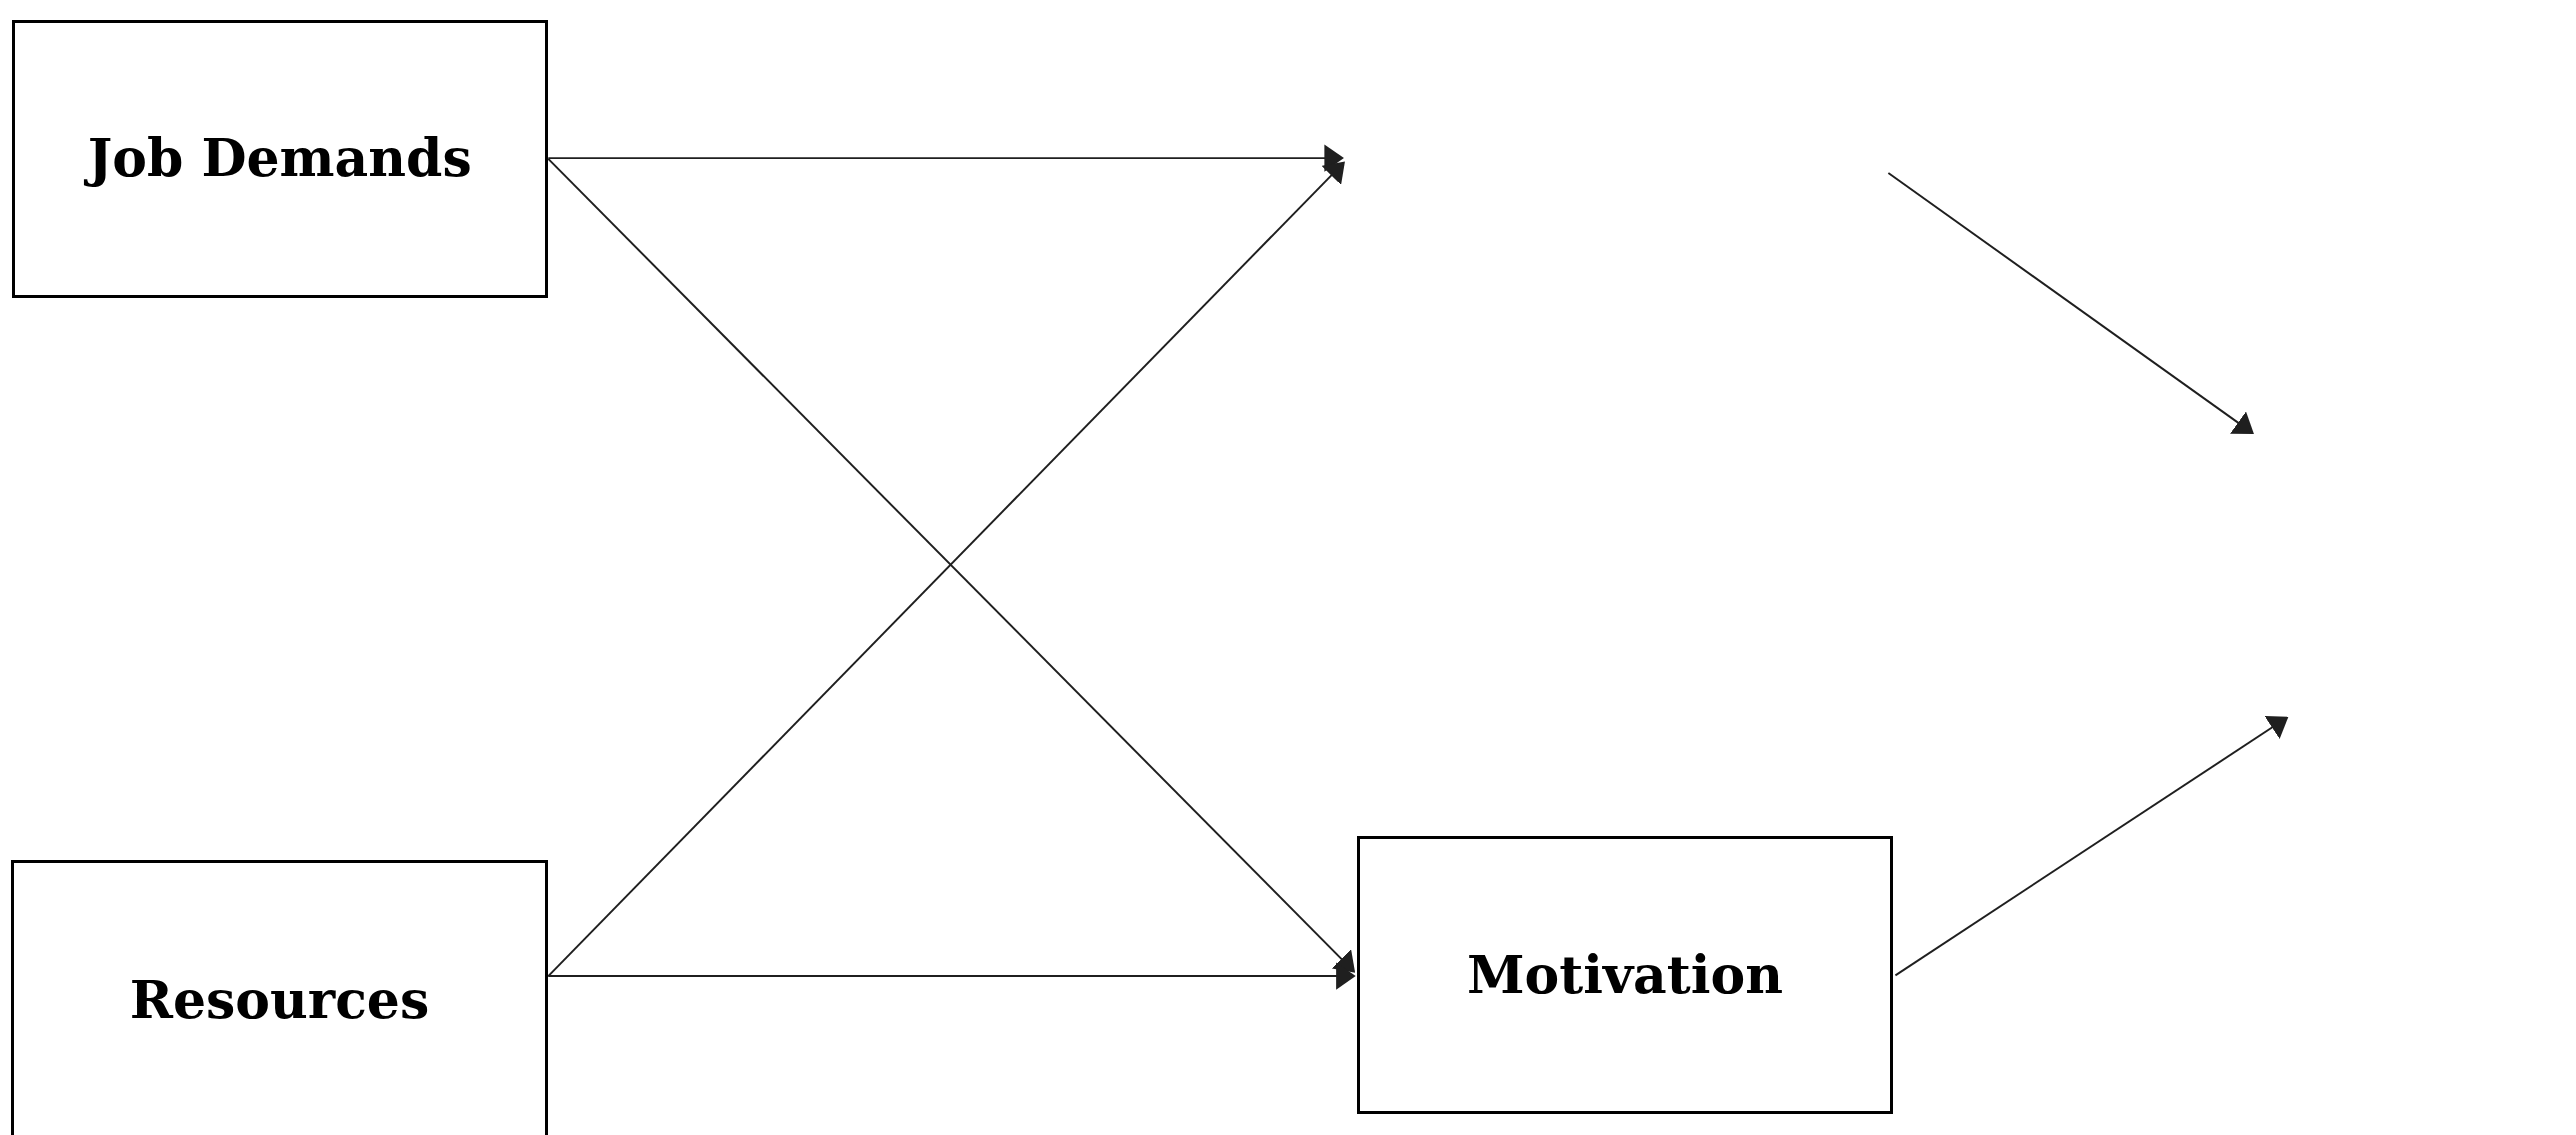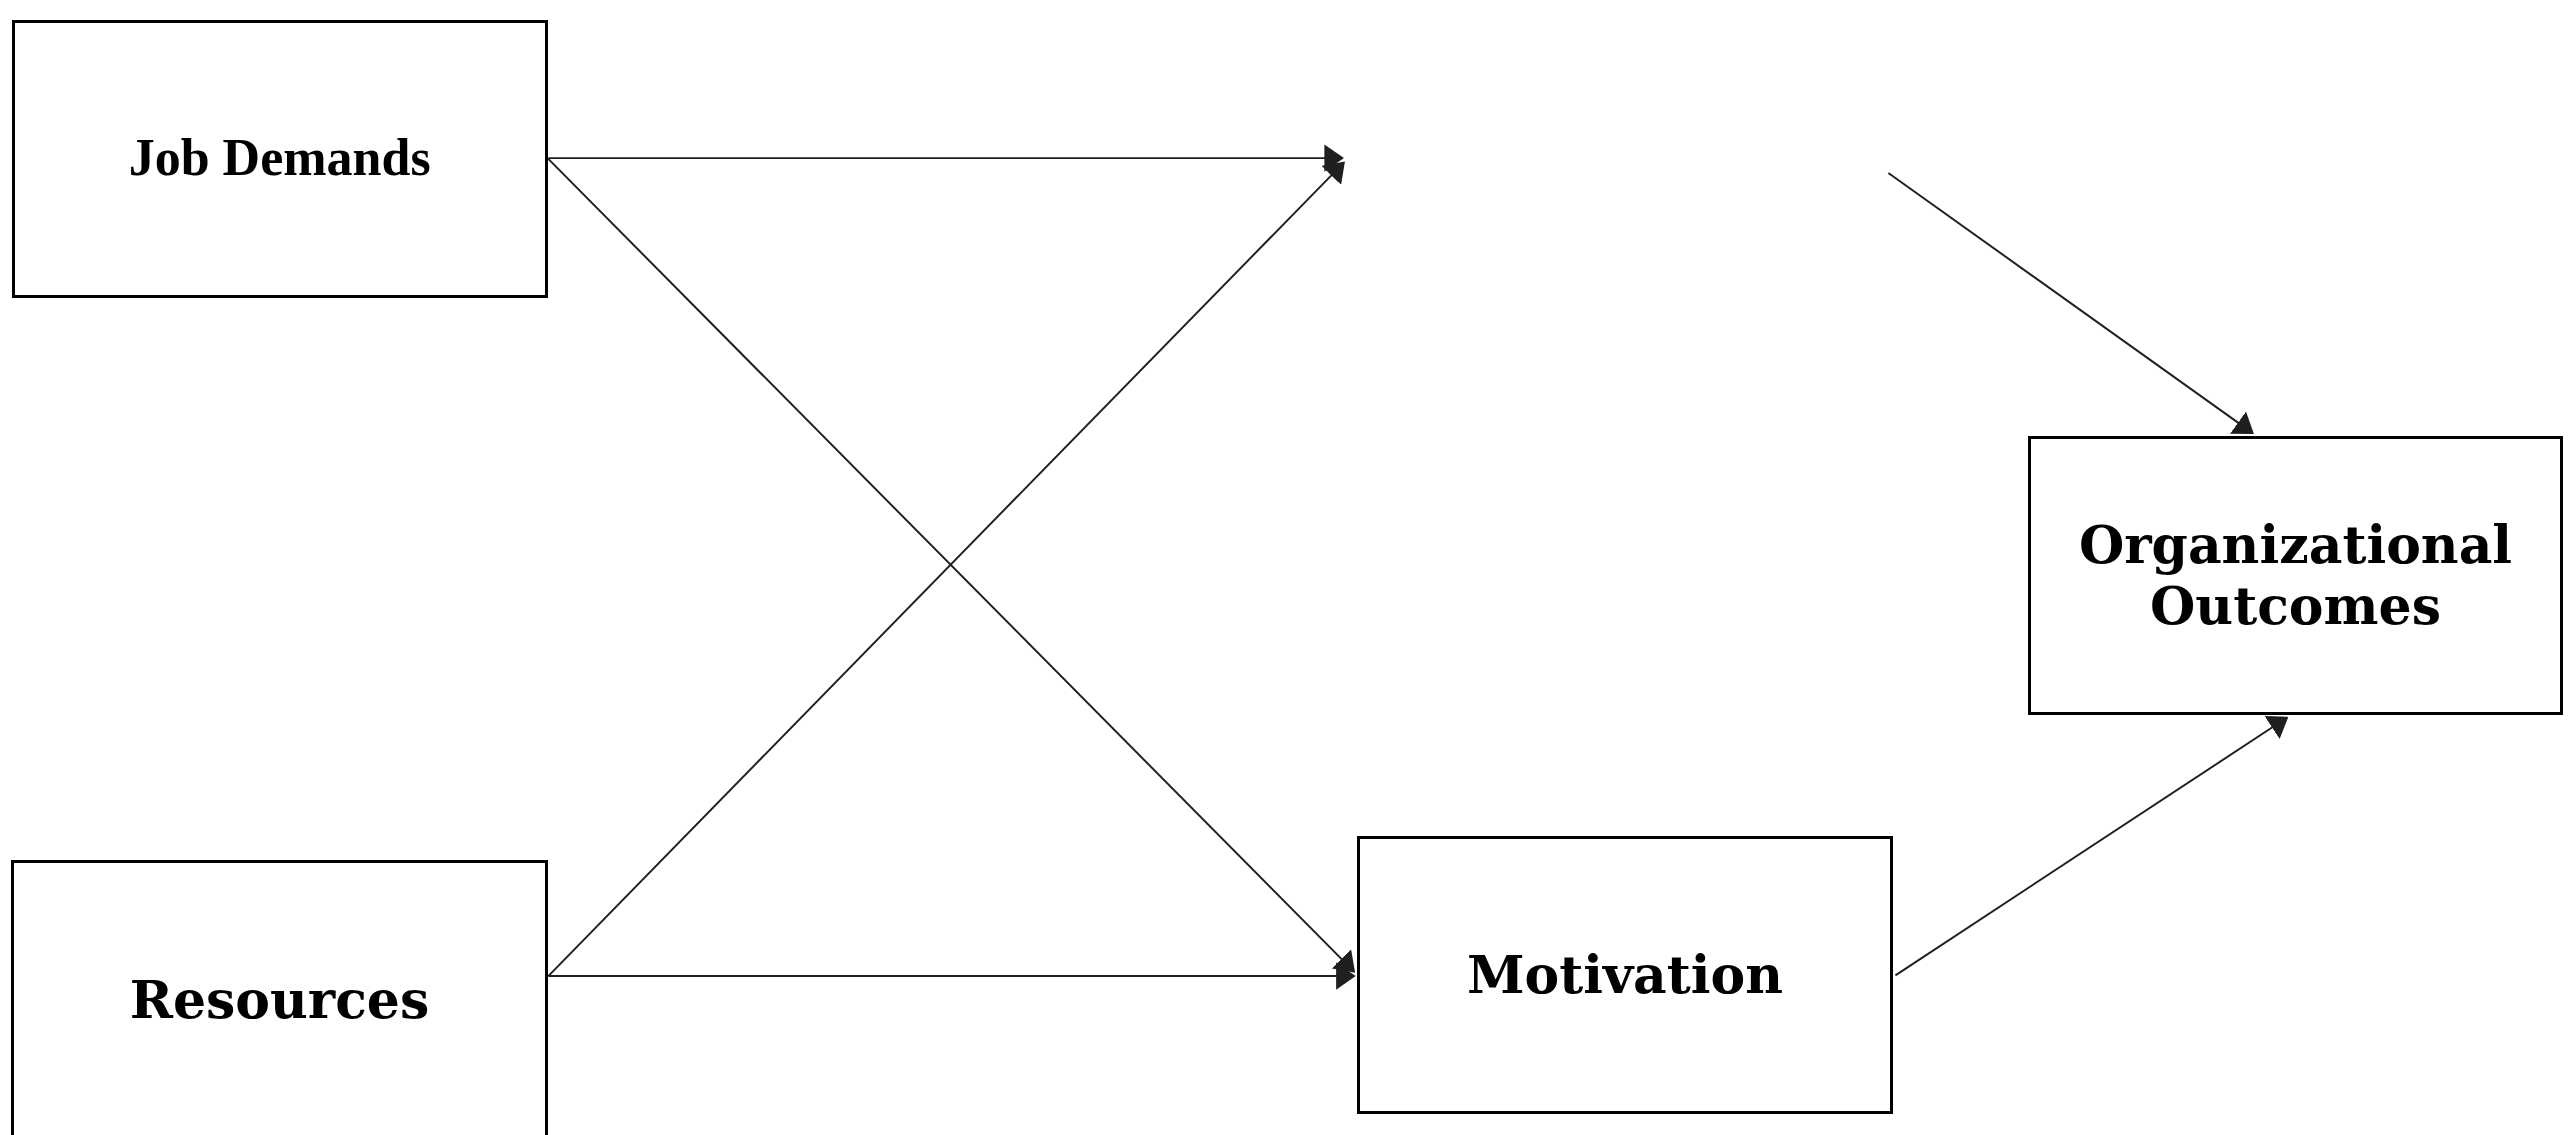--- a/index.html
+++ b/index.html
@@ -44,21 +44,21 @@
     justify-content:center;
     text-align:center;
   }
   .node .label{
     color:var(--text);
     font-weight:bold;
     font-size:52px;
     line-height:1.16;
   }
   
-  .node-job-demands{left:11.7px;top:19.6px;width:536px;height:278px;font-family:Liberation Serif, serif;}
+  .node-job-demands{left:11.7px;top:19.6px;width:536px;height:278px;}
   .node-resources{left:11px;top:836px;width:537px;height:280px;margin-top:24px;}
   .node-strain{left:1347px;top:19.6px;width:536px;height:278px;}
   .node-motivation{left:1357px;top:836px;width:536px;height:278px;}
   .node-organizational-outcomes{left:2028px;top:436px;width:535px;height:279px;padding:0 27px;}
 </style>
 </head>
 <body>
 
 <div class="canvas">
 
@@ -83,18 +83,15 @@
 
 
   <div class="node node-resources">
     <span class="label">Resources</span>
   </div>
 
   <div class="node node-motivation">
     <span class="label">Motivation</span>
   </div>
 
-  <div class="node node-organizational-outcomes">
-    <span class="label">Organizational Outcomes</span>
-  </div>
 
 </div>
 
 
 </body></html>

